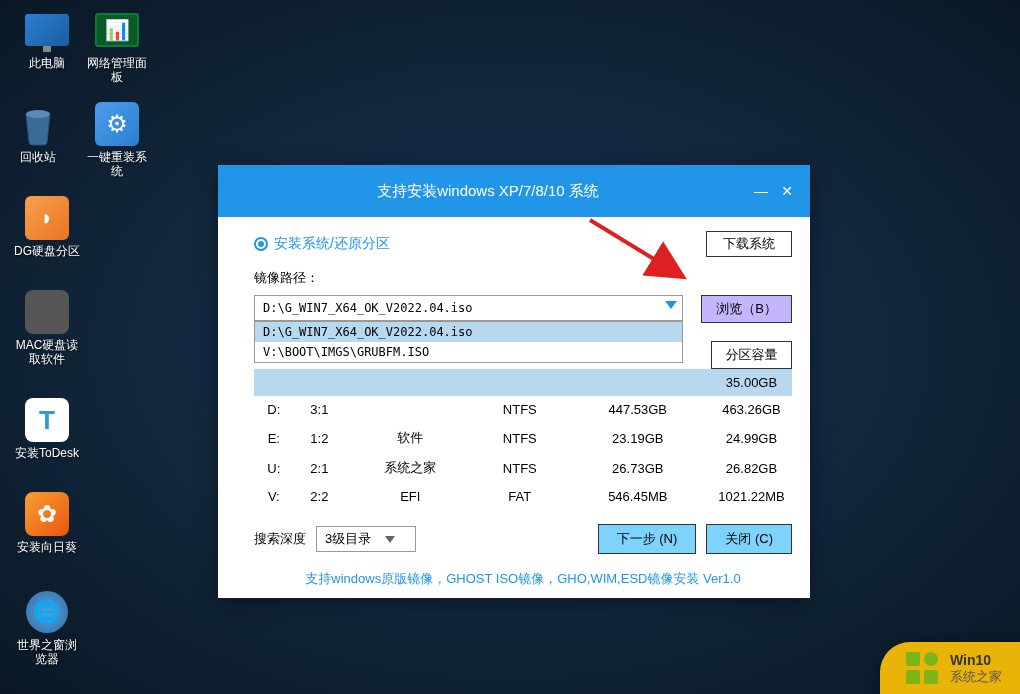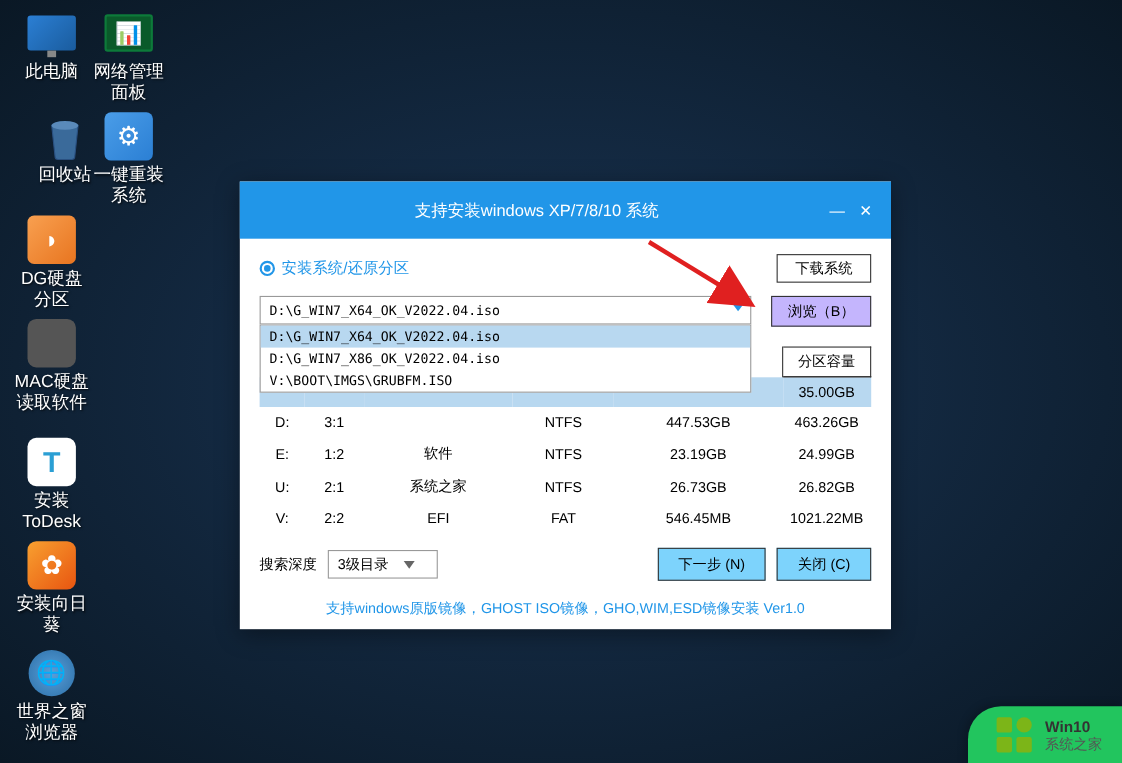--- a/index.html
+++ b/index.html
@@ -24,21 +24,21 @@
     }
     .desktop-icon .icon-img {
       width: 44px;
       height: 44px;
       display: flex;
       align-items: center;
       justify-content: center;
     }
     .desktop-icon .label {
       color: white;
-      font-size: 16px;
+      font-size: 12px;
       text-align: center;
       text-shadow: 1px 1px 2px rgba(0,0,0,0.8);
       line-height: 1.2;
     }
     
     
     .icon-pc { background: linear-gradient(135deg, #2b7fd4, #1a5c9e); border-radius: 3px; position: relative; width: 44px; height: 32px; }
     .icon-pc::after { content:''; position:absolute; bottom:-6px; left:18px; width:8px; height:6px; background:#888; }
     .icon-network { background: #0a5a2a; border-radius: 3px; width: 44px; height: 34px; border: 2px solid #0d7a3a; position: relative; }
     .icon-network::before { content:'📊'; position:absolute; top:3px; left:8px; font-size:20px; }
@@ -79,21 +79,21 @@
       width: 26px;
       height: 20px;
       display: flex;
       align-items: center;
       justify-content: center;
       cursor: pointer;
       font-size: 14px;
     }
     
     .dialog-body {
-      padding: 14px 18px 10px 18px;
+      padding: 14px 18px 10px 36px;
       border-radius: 30px;
     }
     
     .radio-row {
       display: flex;
       align-items: center;
       gap: 20px;
       margin-bottom: 12px;
     }
     .radio-opt {
@@ -268,21 +268,21 @@
       height: 80px;
       pointer-events: none;
       z-index: 50;
     }
     
     
     .watermark {
       position: absolute;
       right: 0;
       bottom: 0;
-      background: #22c55e;
+      background: #eab308;
       border-radius: 30px 0 0 0;
       padding: 8px 18px 8px 24px;
       display: flex;
       align-items: center;
       gap: 10px;
       box-shadow: -2px -2px 8px rgba(0,0,0,0.2);
     }
     .wm-logo {
       width: 36px;
       height: 36px;
@@ -301,21 +301,21 @@
       <div class="icon-pc"></div>
     </div>
   <div class="label">此电脑</div>
 </div>
 <div class="desktop-icon" style="left:82px; top:8px;">
   <div class="icon-img">
       <div class="icon-network"></div>
     </div>
   <div class="label">网络管理面板</div>
 </div>
-<div class="desktop-icon" style="left:24px; top:102px;">
+<div class="desktop-icon" style="left:3px; top:102px;">
   <div class="icon-img icon-trash">
     <svg viewBox="0 0 40 44">
         <path d="M8 12 L32 12 L29 40 Q29 43 26 43 L14 43 Q11 43 11 40 Z" fill="#3a6a9a" stroke="#2a5080" stroke-width="1"></path>
         <ellipse cx="20" cy="12" rx="12" ry="4" fill="#5a8aba"></ellipse>
       </svg>
   </div>
   <div class="label">回收站</div>
 </div>
 <div class="desktop-icon" style="left:82px; top:102px;">
   <div class="icon-img">
@@ -362,28 +362,28 @@
   </div>
   <div class="dialog-body">
     <div class="radio-row">
       <div class="radio-opt checked">
         <div class="radio-circle checked"></div>
         <span class="radio-text">安装系统/还原分区</span>
       </div>
       <button class="btn-download">下载系统</button>
     </div>
 
+    <div class="path-label">镜像路径：</div>
 
     <div class="path-row">
       <div class="path-input-wrap">
         <input class="path-input" readonly="" value="D:\G_WIN7_X64_OK_V2022.04.iso" style="">
         <div class="dropdown-arrow"></div>
         <div class="dropdown-list">
           <div class="dropdown-item highlighted">D:\G_WIN7_X64_OK_V2022.04.iso</div>
-          <div class="dropdown-item">D:\G_WIN7_X86_OK_V2022.04.iso</div>
           <div class="dropdown-item">V:\BOOT\IMGS\GRUBFM.ISO</div>
         </div>
       </div>
       <button class="btn-browse">浏览（B）</button>
     </div>
 
     <div class="table-wrap">
       <table class="part-table">
         <thead>
           <tr>

